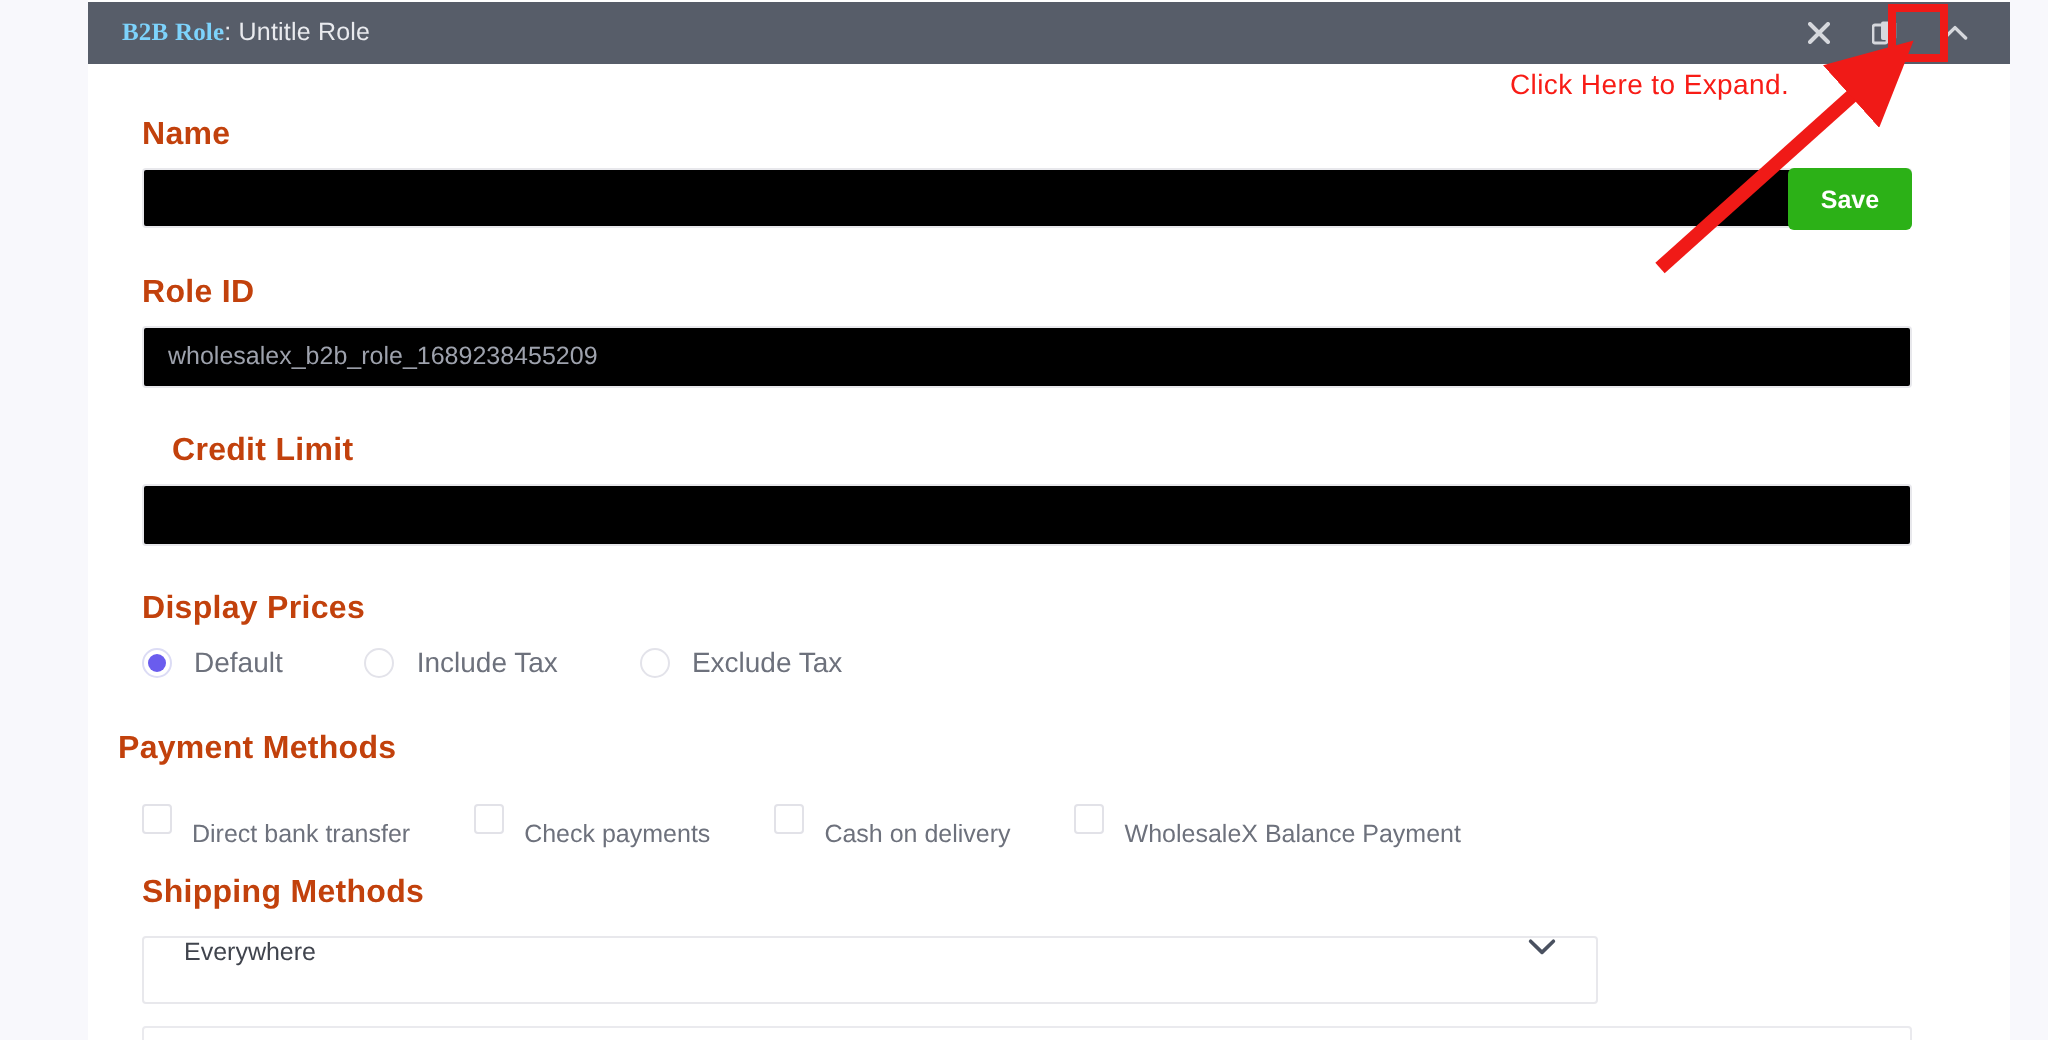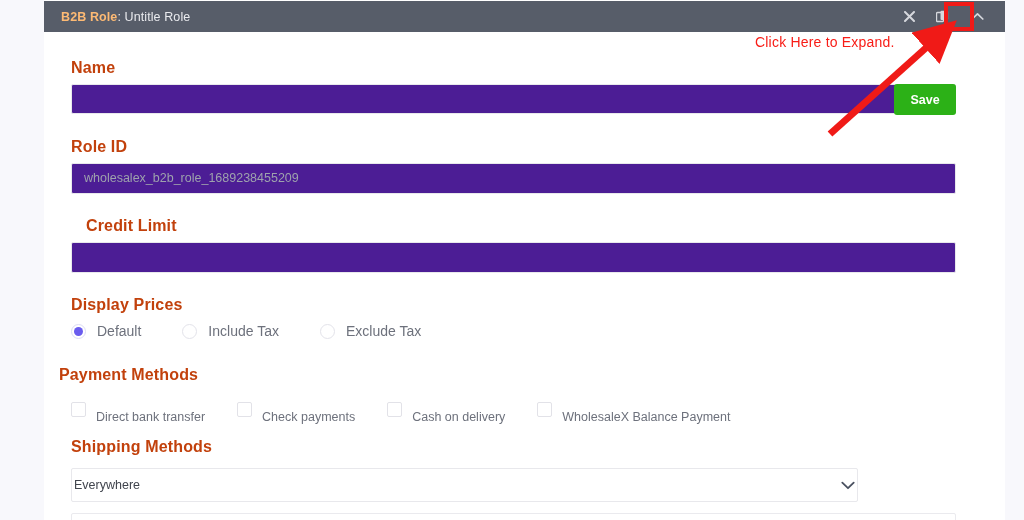--- a/index.html
+++ b/index.html
@@ -38,21 +38,21 @@
     align-items: center;
     box-sizing: border-box;
     padding: 0 8px 0 17px;
   }
   #panel-title {
     color: #e9eaee;
     font-size: 12.5px;
     letter-spacing: .1px;
     white-space: nowrap;
   }
-  #panel-title b { color: #fdba74; font-weight: bold; }
+  #panel-title b { color: #7dd3fc; font-weight: bold; font-family: Liberation Serif, serif; }
   .header-actions {
     margin-left: auto;
     display: flex;
     align-items: center;
     gap: 7px;
     padding-right: 5px;
   }
   .hdr-btn {
     width: 26px;
     height: 22px;
@@ -97,21 +97,21 @@
     color: #c2410c;
     letter-spacing: .15px;
   }
   .text-input {
     position: absolute;
     left: 27px;
     width: 885px;
     height: 30px;
     border: 1px solid #e8e8ec;
     border-radius: 2px;
-    background: #4c1d95;
+    background: #000000;
     box-sizing: border-box;
     font-family: "Liberation Sans", sans-serif;
     font-size: 12.5px;
     color: #9ea2ad;
     padding: 0 12px;
     line-height: 28px;
     white-space: nowrap;
     overflow: hidden;
   }
   .text-input.tall { height: 31px; line-height: 29px; }
@@ -206,29 +206,29 @@
     color: #6d717c;
     white-space: nowrap;
     margin-top: 16px;
   }
 
   
   #shipping-select {
     position: absolute;
     left: 27px;
     top: 436px;
-    width: 787px;
+    width: 728px;
     height: 34px;
     border: 1px solid #e8e8ec;
     border-radius: 2px;
     background: #ffffff;
     box-sizing: border-box;
     display: flex;
-    align-items: center;
-    padding: 0 2px;
+    align-items: flex-start;
+    padding: 0 20px;
     cursor: pointer;
   }
   #shipping-select-value {
     font-size: 12.5px;
     color: #40444d;
   }
   #shipping-chevron {
     margin-left: auto;
     color: #4a5160;
     display: flex;

